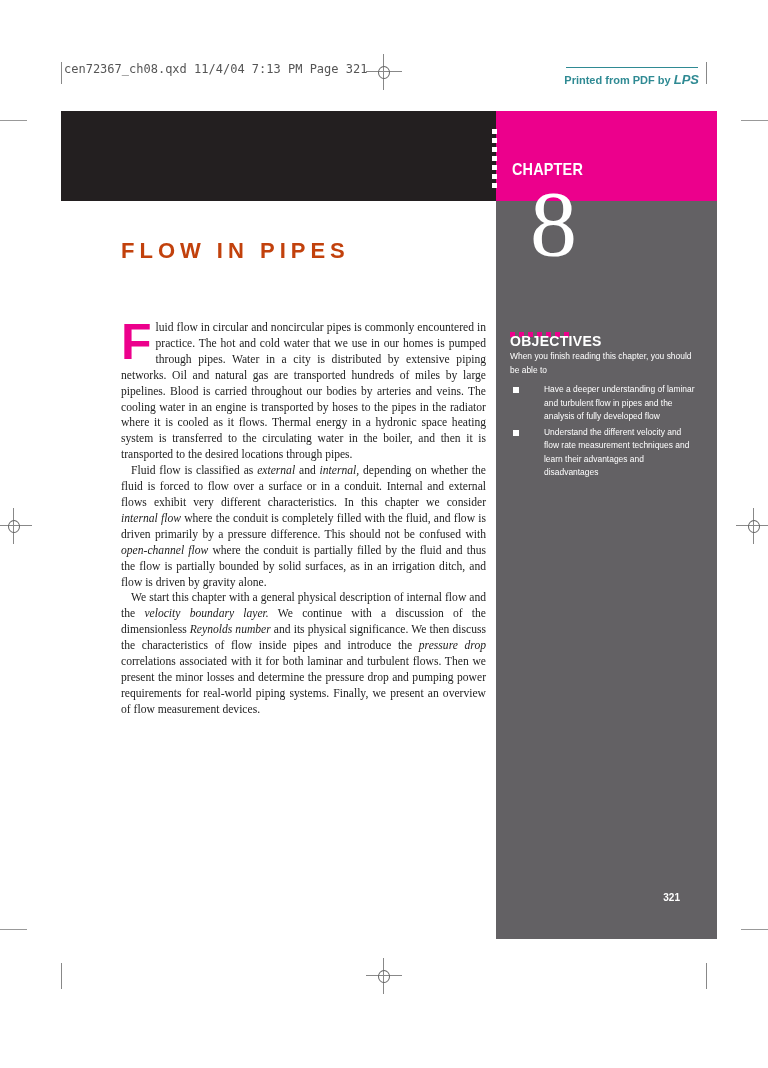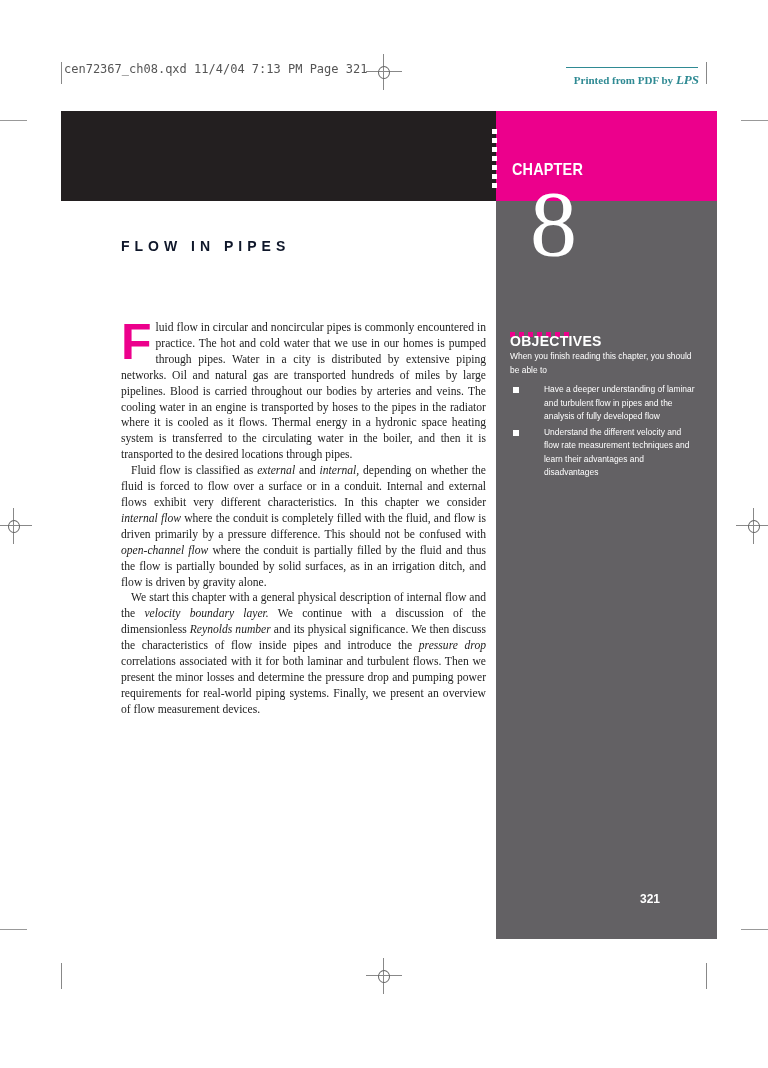--- a/index.html
+++ b/index.html
@@ -1,44 +1,44 @@
 <!DOCTYPE html>
 <html><head>
 <meta charset="utf-8">
 <style>
   html, body { margin:0; padding:0; background:#ffffff; }
   body { width:768px; height:1068px; position:relative; overflow:hidden; font-family:"DejaVu Serif", serif; }
   .abs { position:absolute; }
   .slug { left:64px; top:62px; font-family:"DejaVu Sans Mono", monospace; font-size:12px; color:#555; letter-spacing:0; white-space:nowrap; }
   .vline { background:#888; width:1px; }
   .hline { background:#999; height:1px; }
-  .printed { left:556px; top:72px; width:143px; text-align:right; font-family:Liberation Serif, serif; font-size:11px; font-weight:bold; color:#2f8a93; white-space:nowrap; }
+  .printed { left:556px; top:72px; width:143px; text-align:right; font-family:Liberation Sans, sans-serif; font-size:11px; font-weight:bold; color:#2f8a93; white-space:nowrap; }
   .printed .lps { font-style:italic; font-size:13px; }
   .printed-rule { left:566px; top:67px; width:132px; height:1px; background:#2f8a93; }
   .black-band { left:61px; top:111px; width:435px; height:90px; background:#231f20; }
   .pink-band { left:496px; top:111px; width:221px; height:90px; background:#ec008c; }
   .gray-col { left:496px; top:201px; width:221px; height:738px; background:#636164; }
   .dots { left:492px; top:129px; width:5px; }
   .dots span { display:block; width:5px; height:5px; background:#fff; margin-bottom:4px; }
   .chapter-label { left:512px; top:160px; font-family:"Liberation Sans", sans-serif; font-weight:bold; font-size:17px; color:#fff; letter-spacing:0.2px; transform:scaleX(0.85); transform-origin:left; }
   .chapter-num { left:530px; top:176px; font-family:"Liberation Serif", serif; font-size:94px; line-height:94px; color:#fff; }
-  .title { left:121px; top:238px; font-family:"Liberation Sans", sans-serif; font-weight:bold; font-size:14px; color:#0f172a; letter-spacing:5px; }
+  .title { left:121px; top:238px; font-family:"Liberation Sans", sans-serif; font-weight:bold; font-size:22px; color:#c2410c; letter-spacing:5px; }
   .body { left:121px; top:320px; width:365px; font-family:"Liberation Serif", serif; font-size:11.6px; line-height:15.9px; color:#222; text-align:justify; }
   .body p { margin:0; text-indent:10px; }
   .body p.first { text-indent:0; }
   .dropcap { float:left; font-family:"Liberation Sans", sans-serif; font-weight:bold; color:#ec008c; font-size:50px; line-height:40px; margin:2px 4px 0 0; height:42px; }
   .obj-dots { left:510px; top:322px; }
   .obj-dots span { display:inline-block; width:5px; height:5px; background:#ec008c; margin-right:4px; }
   .obj-head { left:510px; top:333px; font-family:"Liberation Sans", sans-serif; font-weight:bold; font-size:14px; color:#fff; letter-spacing:0.3px; }
   .obj-intro { left:510px; top:349px; width:190px; font-family:"Liberation Sans", sans-serif; font-size:9.4px; line-height:13.5px; color:#fff; transform:scaleX(0.9); transform-origin:left; width:205px; }
   .obj-list { left:510px; top:382px; width:200px; }
   .obj-item { position:relative; margin-bottom:2px; }
   .obj-bullet { position:absolute; left:3px; top:5px; width:6px; height:6px; background:#fff; }
   .obj-text { margin-left:34px; font-family:"Liberation Sans", sans-serif; font-size:9.4px; line-height:13.5px; color:#fff; width:170px; transform:scaleX(0.9); transform-origin:left; }
-  .pagenum { left:640px; top:892px; width:40px; text-align:left; font-family:"Liberation Sans", sans-serif; font-weight:bold; font-size:12px; color:#fff; }
+  .pagenum { left:640px; top:892px; width:40px; text-align:right; font-family:"Liberation Sans", sans-serif; font-weight:bold; font-size:10px; color:#fff; }
   .reg { width:20px; height:20px; }
   .reg .c { position:absolute; left:4px; top:4px; width:10px; height:11px; border:1px solid #666; border-radius:50%; }
   .reg .h { position:absolute; left:-8px; top:9px; width:36px; height:1px; background:#888; }
   .reg .v { position:absolute; left:9px; top:-8px; width:1px; height:36px; background:#888; }
 </style>
 </head>
 <body>
 
 <div class="abs vline" style="left:61px;top:62px;height:22px;"></div>
 <div class="abs vline" style="left:706px;top:62px;height:22px;"></div>

